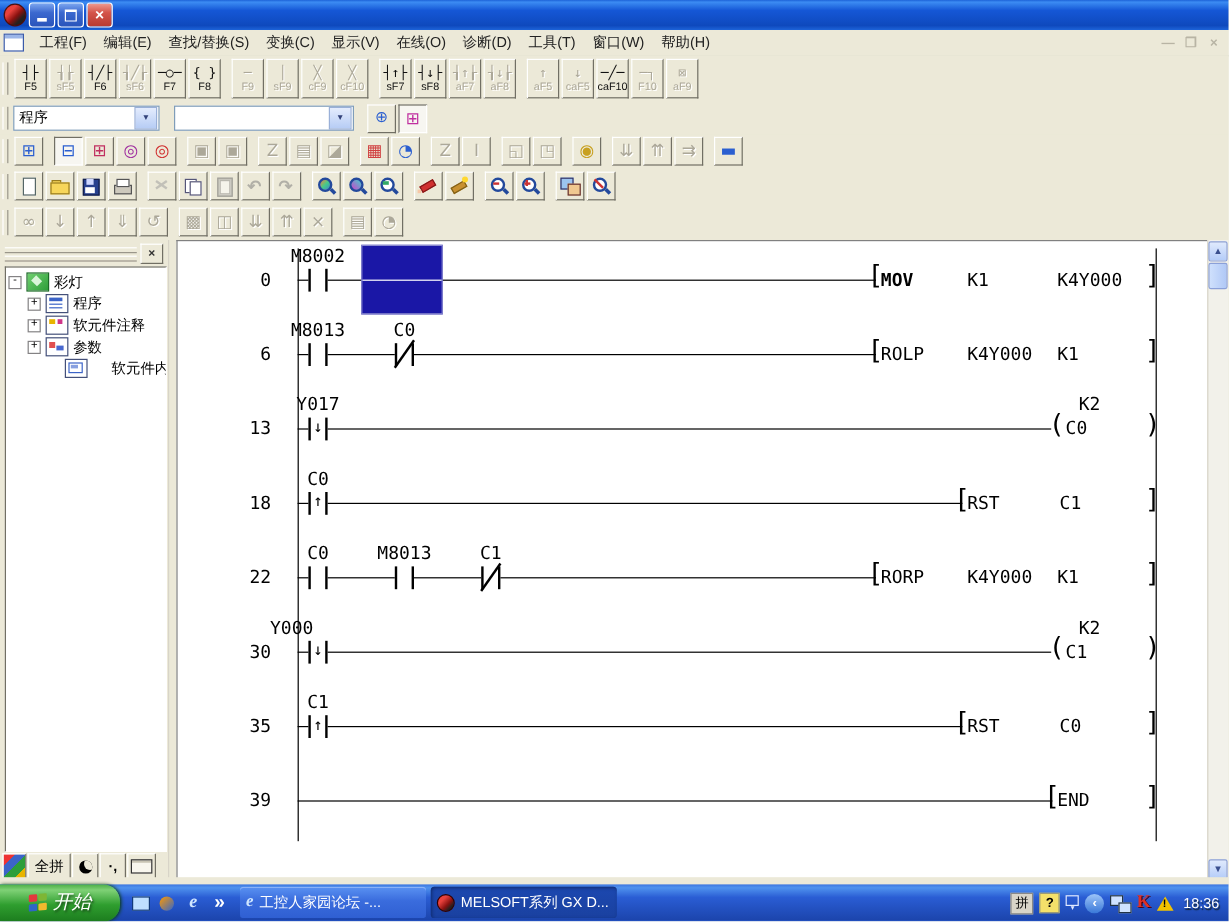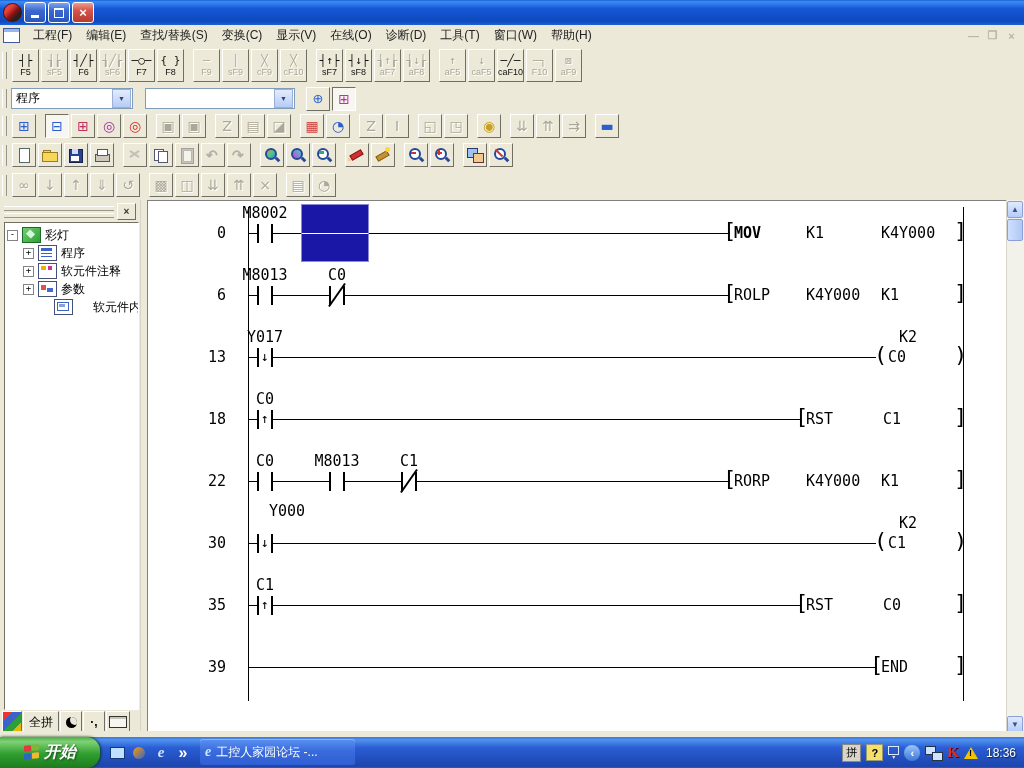--- a/index.html
+++ b/index.html
@@ -120,21 +120,21 @@
 
   
   .taskbar{position:absolute;left:0;top:737px;width:1024px;height:31px;
     background:linear-gradient(180deg,#3d76e0 0%,#4f92ee 9%,#2a5dd4 35%,#1c45ad 95%,#2a5dd4 100%)}
   .startbtn{position:absolute;left:0;top:0;height:31px;width:100px;border-radius:0 14px 14px 0;
     background:linear-gradient(180deg,#4cae47 0%,#7fd176 15%,#2f9e2f 55%,#1c7c1e 100%);
     display:flex;align-items:center;justify-content:center;box-shadow:1px 0 3px #0a3a0a}
   .startbtn .flag{width:15px;height:15px;display:grid;grid-template-columns:7px 7px;grid-gap:1px;
     transform:skewY(-6deg);margin-right:5px}
   .startbtn .flag i{display:block;height:6px;border-radius:1px}
-  .start-label{color:#fff;font-size:16px;font-weight:bold;font-style:italic;text-shadow:1px 1px 2px #1a4a1a}
+  .start-label{color:#fff;font-size:16px;font-weight:normal;font-style:italic;text-shadow:1px 1px 2px #1a4a1a}
   .qlaunch{position:absolute;left:106px;top:0;height:31px;display:flex;align-items:center}
   .ql{width:20px;height:20px;margin:0 1px;display:flex;align-items:center;justify-content:center}
   .taskbtns{position:absolute;left:200px;top:2px;display:flex}
   .taskbtn{width:155px;height:26px;margin-right:4px;border-radius:3px;display:flex;align-items:center;
     padding:0 5px;box-sizing:border-box;color:#fff;font-size:12px;white-space:nowrap;overflow:hidden;
     background:linear-gradient(180deg,#5a92f2,#3a6cdd 45%,#2f5fd2);box-shadow:inset 0 1px 0 #8ab2f8}
   .taskbtn.active{background:linear-gradient(180deg,#1c48b0,#1a41a0);box-shadow:inset 1px 1px 3px #102c70}
   .taskbtn .tic{margin-right:5px;flex:0 0 auto}
   .tray{position:absolute;right:0;top:0;height:31px;display:flex;align-items:center;padding-right:8px}
   .trayic{margin-left:5px;display:flex;align-items:center;justify-content:center}
@@ -631,21 +631,21 @@
         <div class="lt" style="left: 221px; top: 251px; width: 80px; text-align: center;">C1</div>
         <div class="cbar" style="left: 253px; top: 271px;"></div>
         <div class="slash" style="left: 260px; top: 266px;"></div>
         <div class="lbrk" style="left: 575px; top: 267px;">[</div>
         <div class="lt" style="left: 586px; top: 271px;">RORP</div>
         <div class="lt" style="left: 658px; top: 271px;">K4Y000</div>
         <div class="lt" style="left: 733px; top: 271px;">K1</div>
         <div class="lbrk" style="left: 806px; top: 267px;">]</div>
         <div class="lt" style="left: 0px; top: 333px; width: 78px; text-align: right;">30</div>
         <div class="wire" style="left: 100px; top: 342px; width: 628px;"></div>
-        <div class="lt" style="left: 77px; top: 301px; width: 80px; text-align: right;">Y000</div>
+        <div class="lt" style="left: 77px; top: 313px; width: 80px; text-align: left;">Y000</div>
         <div class="cbar" style="left: 109px; top: 333px;"></div>
         <div class="carrow" style="left: 113px; top: 334px;">↓</div>
         <div class="lt" style="left: 730px; top: 313px; width: 60px; text-align: center;">K2</div>
         <div class="lbrk" style="left: 726px; top: 329px;">(</div>
         <div class="lt" style="left: 740px; top: 333px;">C1</div>
         <div class="lbrk" style="left: 806px; top: 329px;">)</div>
         <div class="lt" style="left: 0px; top: 395px; width: 78px; text-align: right;">35</div>
         <div class="wire" style="left: 100px; top: 404px; width: 554px;"></div>
         <div class="lt" style="left: 77px; top: 375px; width: 80px; text-align: center;">C1</div>
         <div class="cbar" style="left: 109px; top: 395px;"></div>
@@ -690,20 +690,26 @@
       <div class="ql">
         <span style="color:#cfe6ff;font-size:15px;font-weight:bold;font-style:italic;font-family:'Liberation Serif',serif">e</span>
       </div>
       <div class="ql" style="color:#fff;font-weight:bold">»</div>
     </div>
     <div class="taskbtns" id="task-buttons">
         <div class="taskbtn">
           <span class="tic"><span style="color:#cfe6ff;font-size:14px;font-weight:bold;font-style:italic;font-family:'Liberation Serif',serif">e</span></span>
           <span>工控人家园论坛 -...</span>
         </div>
+        <div class="taskbtn active">
+          <span class="tic">
+            <span style="display:block;width:13px;height:13px;border-radius:50%;background:linear-gradient(135deg,#e8413c 30%,#8a1210 60%,#26201e 80%);border:1px solid #300"></span>
+          </span>
+          <span>MELSOFT系列 GX D...</span>
+        </div>
       </div>
     <div class="tray">
       <div class="trayic pinbox">拼</div>
       <div class="trayic qbox">?</div>
       <div class="trayic" style="flex-direction:column">
         <span style="width:9px;height:7px;border:1px solid #dfe8ff;display:block"></span>
         <span style="color:#dfe8ff;font-size:6px;line-height:5px">▾</span>
       </div>
       <div class="trayic chev">‹</div>
       <div class="trayic net">

